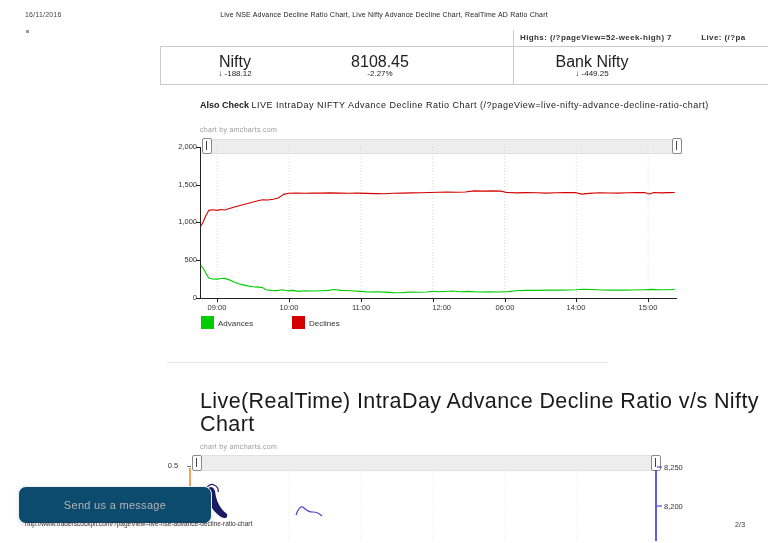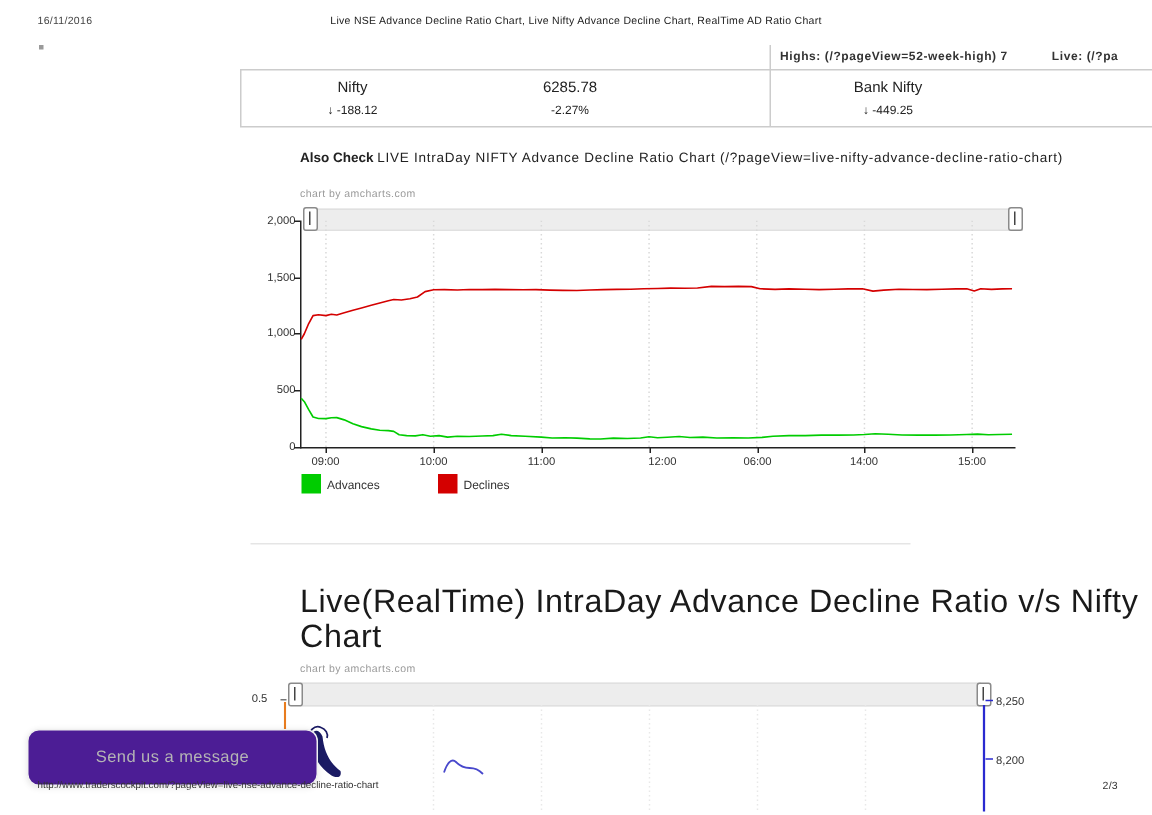--- a/index.html
+++ b/index.html
@@ -3,33 +3,33 @@
 <meta charset="utf-8">
 <style>
   html,body{margin:0;padding:0;}
   body{width:768px;height:543px;overflow:hidden;background:#ffffff;
        font-family:"Liberation Sans", sans-serif;color:#222;position:relative;}
   .abs{position:absolute;}
   .t7{font-size:7px;letter-spacing:0.2px;}
   .t75{font-size:7.5px;}
   .t8{font-size:8px;}
   .t9{font-size:9px;}
-  .t11{font-size:10px;}
+  .t11{font-size:16px;}
   .credit{font-size:7px;color:#9a9a9a;letter-spacing:0.3px;}
   .hline{height:1px;background:#cccccc;}
   .vline{width:1px;background:#cccccc;}
   .axis{background:#222;}
   .ylab{width:30px;text-align:right;font-size:7.5px;color:#333;line-height:8px;}
   .xlab{width:36px;text-align:center;font-size:7.5px;color:#333;}
   .sb-bar{background:#ededed;border:1px solid #e0e0e0;}
   .sb-handle{width:8px;height:14px;background:#fff;border:1px solid #8a8a8a;border-radius:2px;position:absolute;}
   .sb-handle::after{content:"";position:absolute;left:3px;top:2px;width:1px;height:9px;background:#444;}
   .legend-swatch{width:13px;height:13px;display:inline-block;}
   .heading{font-size:21.5px;line-height:23px;letter-spacing:0.4px;color:#1a1a1a;}
-  .chat{background:#4c1d95;border:1px solid #f0f0f0;border-radius:8px;
+  .chat{background:#0c4a6e;border:1px solid #f0f0f0;border-radius:8px;
         box-shadow:0 1px 4px rgba(0,0,0,0.10);display:flex;align-items:center;justify-content:center;}
   .chat span{color:#b5b5b5;font-size:11px;letter-spacing:0.3px;}
   svg{display:block;}
 </style>
 </head>
 <body>
 
 <div class="abs t7" style="left:25px;top:11px;color:#444;">16/11/2016</div>
 <div class="abs t7" style="left:0;top:11px;width:768px;text-align:center;color:#222;">Live NSE Advance Decline Ratio Chart, Live Nifty Advance Decline Chart, RealTime AD Ratio Chart</div>
 <div class="abs" style="left:26px;top:30px;width:3px;height:3px;background:#9a9a9a;"></div>
@@ -40,21 +40,21 @@
   <span>Live: (/?pa</span>
 </div>
 
 <div class="abs hline" style="left:160px;top:46px;width:608px;"></div>
 <div class="abs hline" style="left:160px;top:84px;width:608px;"></div>
 <div class="abs vline" style="left:160px;top:46px;height:38px;"></div>
 <div class="abs vline" style="left:513px;top:30px;height:54px;"></div>
 
 <div class="abs" style="left:160px;top:46px;width:608px;height:38px;">
   <div class="abs t11" style="left:40px;top:7px;width:70px;text-align:center;">Nifty</div>
-  <div class="abs t11" style="left:180px;top:7px;width:80px;text-align:center;">6285.78</div>
+  <div class="abs t11" style="left:180px;top:7px;width:80px;text-align:center;">8108.45</div>
   <div class="abs t8" style="left:40px;top:23px;width:70px;text-align:center;color:#222;">
     <span style="font-weight:bold;">↓</span>
     <span>-188.12</span>
   </div>
   <div class="abs t8" style="left:180px;top:23px;width:80px;text-align:center;color:#222;">-2.27%</div>
   <div class="abs t11" style="left:390px;top:7px;width:84px;text-align:center;">Bank Nifty</div>
   <div class="abs t8" style="left:390px;top:23px;width:84px;text-align:center;color:#222;">
     <span style="font-weight:bold;">↓</span>
     <span>-449.25</span>
   </div>

